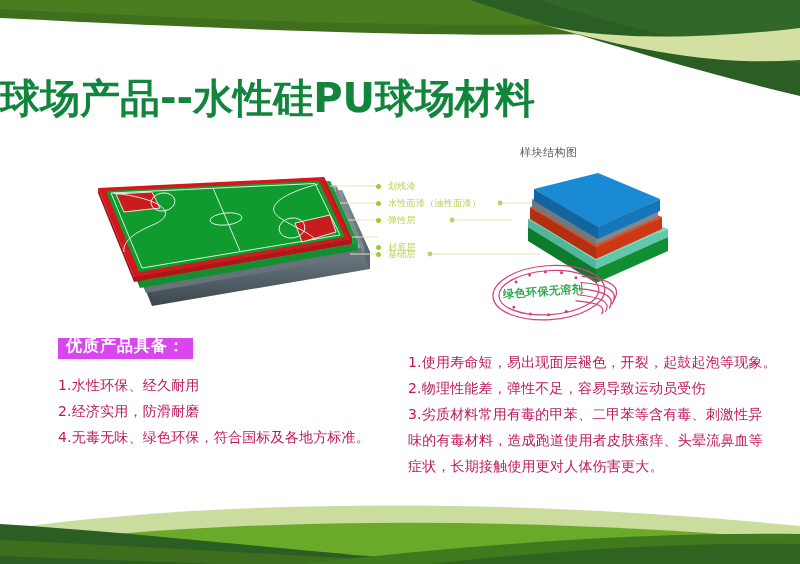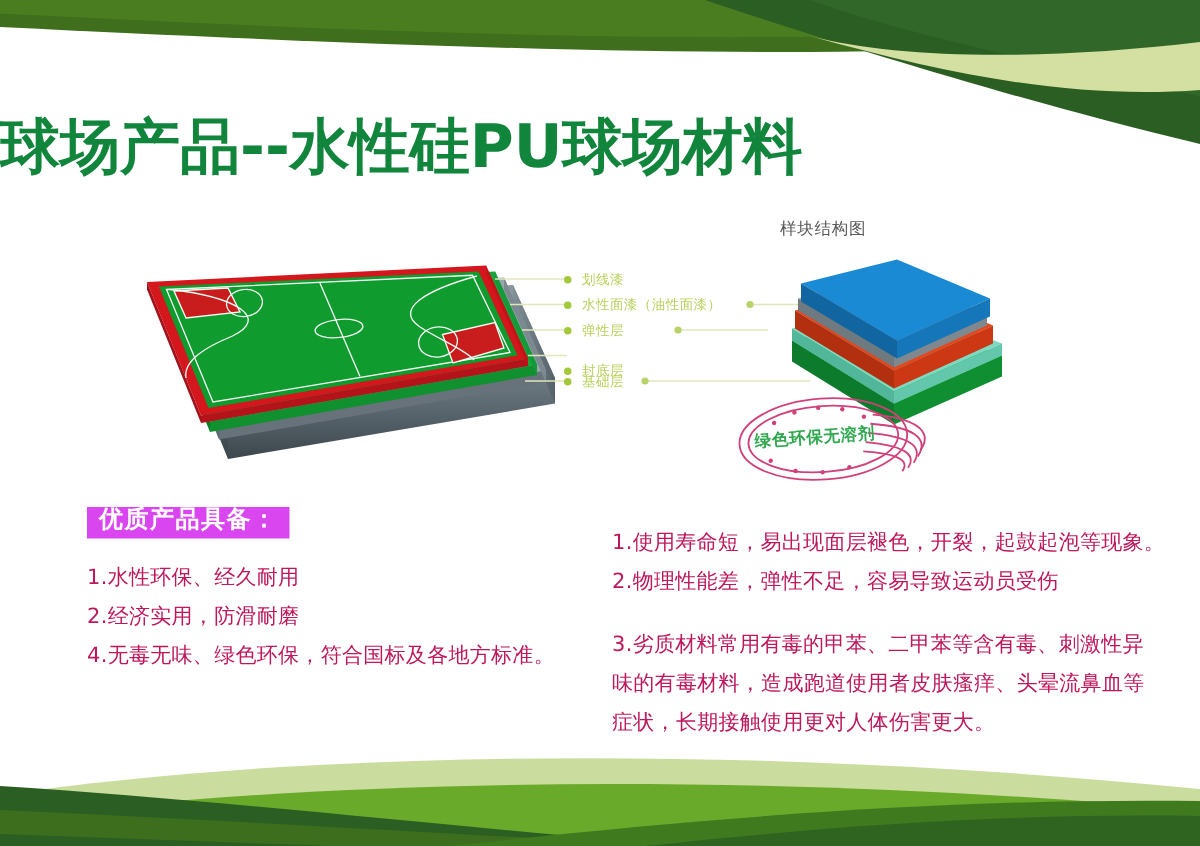--- a/index.html
+++ b/index.html
@@ -114,21 +114,21 @@
     white-space:nowrap;
   }
   .bullets { margin-top:13px; }
   .bullet {
     font-size:14px;
     color:#be185d;
     line-height:26px;
     letter-spacing:.2px;
     white-space:nowrap;
   }
-  .bullet.wrap { white-space:normal;margin-top:16px; }
+  .bullet.wrap { white-space:normal; }
 </style>
 </head>
 <body>
 
 <div id="poster">
 
   <svg id="deco-top" class="deco" viewBox="0 0 800 564" xmlns="http://www.w3.org/2000/svg">
 
     <path d="M0,0 L800,0 L800,22 C600,44 330,34 0,18 Z" fill="#3f6e1c"></path>
     <path d="M0,0 L800,0 L800,12 C560,34 300,24 0,9 Z" fill="#4a7d1f"></path>

